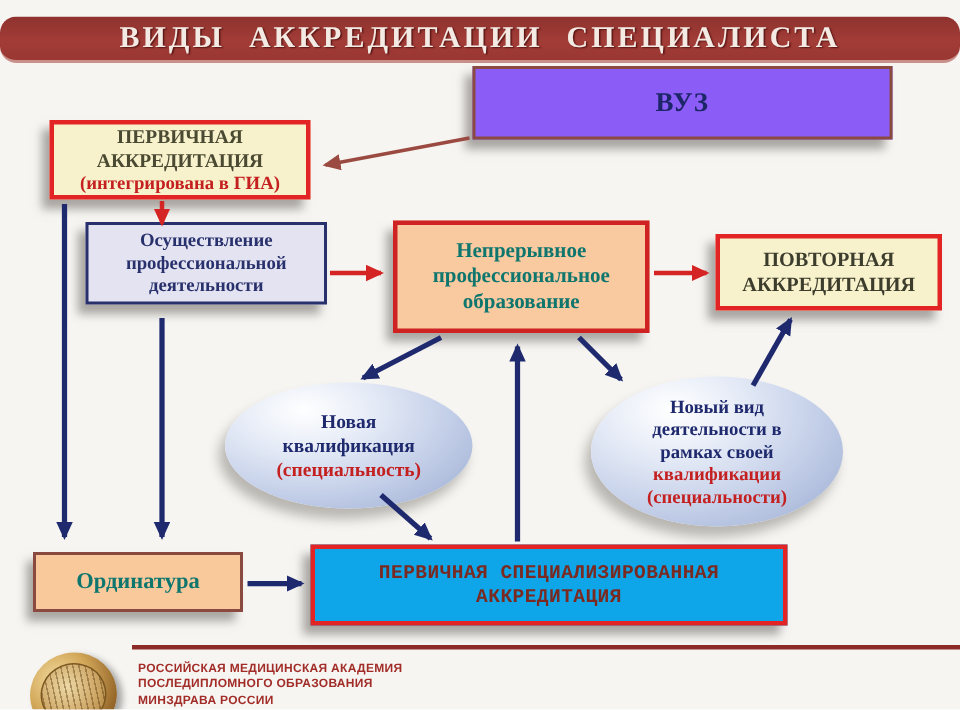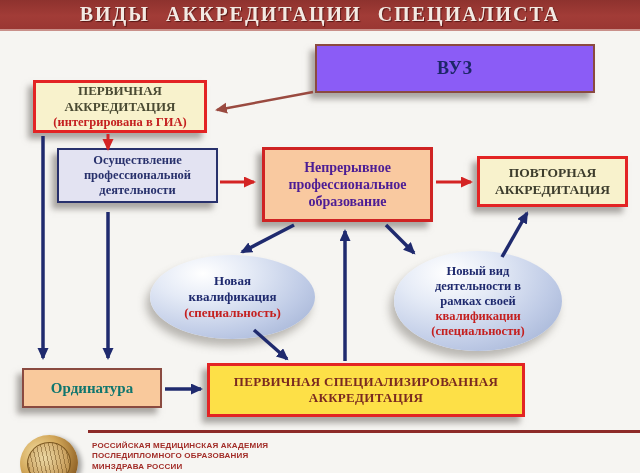--- a/index.html
+++ b/index.html
@@ -2,47 +2,48 @@
 <html><head>
 <meta charset="utf-8">
 <style>
   html,body { margin:0; padding:0; background:#ffffff; }
   .slide {
     position:relative; width:640px; height:473px; overflow:hidden;
     background:#f6f5f2;
     font-family:"Liberation Serif", serif;
   }
   .header {
-    position:absolute; left:0; top:0; width:640px; height:31px;
+    position:absolute; left:0; top:11px; width:640px; height:31px;
     background:linear-gradient(#8e322e 0%, #a23c37 55%, #9a3733 100%);
     border-bottom:2px solid #c9908a;
     display:flex; align-items:center; justify-content:center;
     color:#f3eae3; font-weight:bold; font-size:20px;
     letter-spacing:2px; word-spacing:9px;
     text-shadow:1px 1px 1px rgba(50,0,0,0.65);
     box-sizing:border-box;
+    border-radius:11px;
   }
   .node {
     position:absolute; box-sizing:border-box;
     display:flex; flex-direction:column; align-items:center; justify-content:center;
     text-align:center; font-weight:bold; line-height:1.22;
   }
   .shadow { box-shadow:-5px 6px 6px rgba(105,100,94,0.55); }
   #vuz   { left:315px; top:44px;  width:280px; height:49px; background:#8b5cf6; border:2px solid #8a4a40; color:#1c2668; font-size:18px; letter-spacing:1px; }
   #primary { left:33px; top:80px; width:174px; height:53px; background:#f8f2cc; border:3px solid #e32424; font-size:13px; }
   #primary .t { color:#4a4a33; max-width:125px; }
   #primary .s { color:#c42020; font-size:12.5px; }
   #osush { left:57px; top:148px; width:161px; height:55px; background:#e3e3f2; border:2px solid #28316c; color:#28316c; font-size:12.5px; }
   #osush .t { max-width:130px; }
-  #nepr  { left:262px; top:147px; width:171px; height:75px; background:#f9c9a0; border:3px solid #cf2323; color:#4c1d95; font-size:14px; }
+  #nepr  { left:262px; top:147px; width:171px; height:75px; background:#f9c9a0; border:3px solid #cf2323; color:#0f766e; font-size:14px; }
   #nepr .t { max-width:140px; }
   #povt  { left:477px; top:156px; width:151px; height:51px; background:#f8f2cc; border:3px solid #e32424; color:#3d3d2d; font-size:13.5px; }
   #povt .t { max-width:120px; }
   #ordin { left:22px; top:368px; width:140px; height:40px; background:#f9c99c; border:2px solid #8a4a40; color:#0f766e; font-size:15px; }
-  #pervspec { left:207px; top:363px; width:318px; height:54px; background:#fde047; border:3px solid #e32424; color:#7a2a20; font-size:13px; }
+  #pervspec { left:207px; top:363px; width:318px; height:54px; background:#0ea5e9; border:3px solid #e32424; color:#7a2a20; font-size:13px;font-family:Liberation Mono, monospace; }
   #pervspec .t { max-width:285px; letter-spacing:0.3px; }
   .ellipse {
     position:absolute; border-radius:50%;
     background:radial-gradient(ellipse at 32% 22%, #ffffff 0%, #e4eaf6 30%, #bfcbe6 65%, #9aabd0 100%);
     box-shadow:-4px 7px 8px rgba(110,106,100,0.45);
     display:flex; flex-direction:column; align-items:center; justify-content:center;
     text-align:center; font-weight:bold; line-height:1.25;
   }
   #ellL { left:150px; top:255px; width:165px; height:84px; font-size:13px; }
   #ellR { left:394px; top:251px; width:168px; height:100px; font-size:12.5px; line-height:1.2; }

